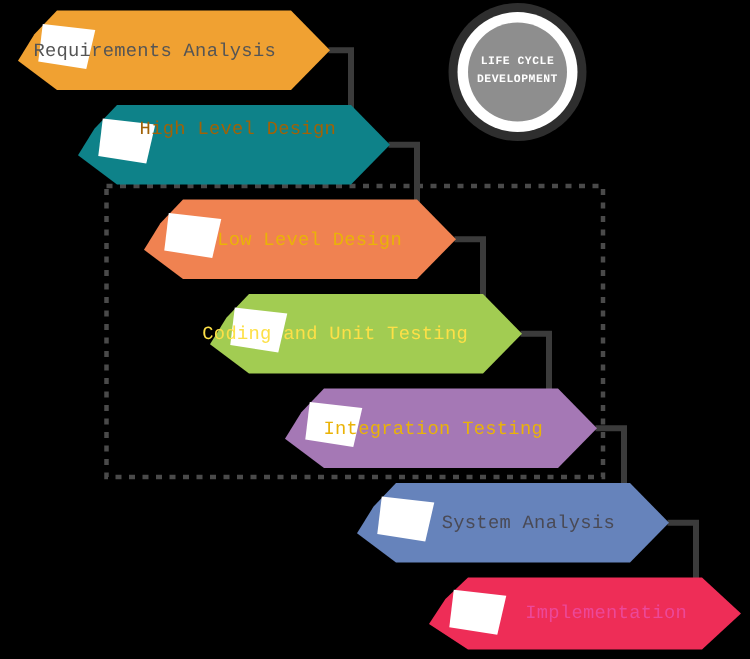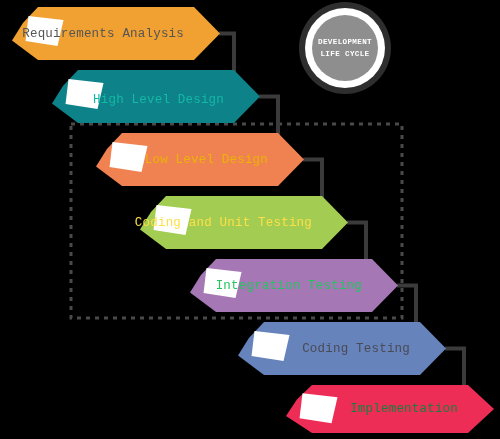--- a/index.html
+++ b/index.html
@@ -59,24 +59,24 @@
         </g>
       </g>
     <g id="badge-layer">
         <circle cx="345" cy="48" r="46" fill="#2E2E2E"></circle>
         <circle cx="345" cy="48" r="40" fill="#FFFFFF"></circle>
         <circle cx="345" cy="48" r="33" fill="#8E8E8E"></circle>
       </g>
   </svg>
   <div id="labels">
       <div class="lbl" style="color: rgb(85, 85, 85); top: 33.5px; left: 184px; transform: translate(-100%, -50%);">Requirements Analysis</div>
-      <div class="lbl" style="color: #14b8a6; top: 100px; left: 224px; transform: translate(-100%, -50%);">High Level Design</div>
+      <div class="lbl" style="color: #a16207; top: 86px; left: 224px; transform: translate(-100%, -50%);">High Level Design</div>
       <div class="lbl" style="color: #eab308; top: 159.5px; left: 268px; transform: translate(-100%, -50%);">Low Level Design</div>
       <div class="lbl" style="color: #fde047; top: 222.5px; left: 312px; transform: translate(-100%, -50%);">Coding and Unit Testing</div>
-      <div class="lbl" style="color: #22c55e; top: 285.5px; left: 362px; transform: translate(-100%, -50%);">Integration Testing</div>
-      <div class="lbl" style="color: rgb(74, 74, 85); top: 348.5px; left: 410px; transform: translate(-100%, -50%);">Coding Testing</div>
-      <div class="lbl" style="color: #15803d; top: 409px; left: 458px; transform: translate(-100%, -50%);">Implementation</div>
+      <div class="lbl" style="color: #eab308; top: 285.5px; left: 362px; transform: translate(-100%, -50%);">Integration Testing</div>
+      <div class="lbl" style="color: rgb(74, 74, 85); top: 348.5px; left: 410px; transform: translate(-100%, -50%);">System Analysis</div>
+      <div class="lbl" style="color: #ec4899; top: 409px; left: 458px; transform: translate(-100%, -50%);">Implementation</div>
     </div>
 <div class="badge-txt" style="left: 345px; top: 48px;">
+      <div>LIFE CYCLE</div>
       <div>DEVELOPMENT</div>
-      <div>LIFE CYCLE</div>
     </div>
   </div>
 
 </body></html>

